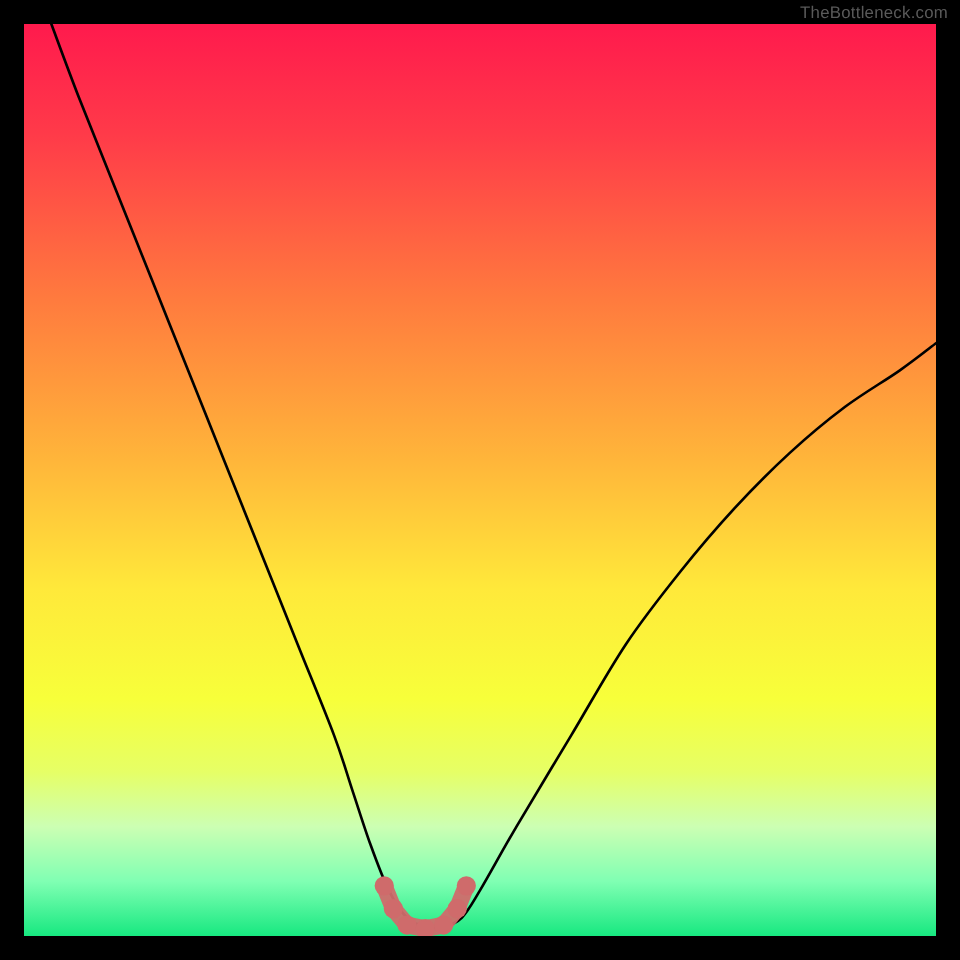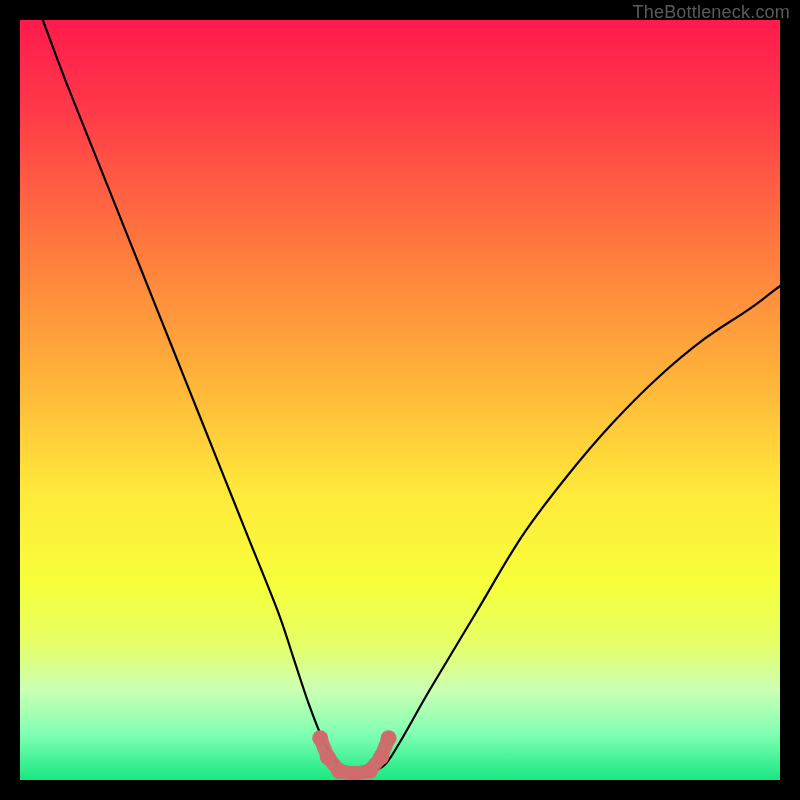--- a/index.html
+++ b/index.html
@@ -39,21 +39,21 @@
     top: 0;
     width: 100%;
     height: 100%;
     overflow: visible;
   }
   .watermark {
     position: absolute;
     top: 2px;
     right: 10px;
     font-family: Arial, Helvetica, sans-serif;
-    font-size: 18px;
+    font-size: 14px;
     color: #5a5a5a;
     font-weight: 500;
     letter-spacing: 0.2px;
   }
 </style>
 </head>
 <body>
 
 <div class="frame">
   <div class="plot-area">

